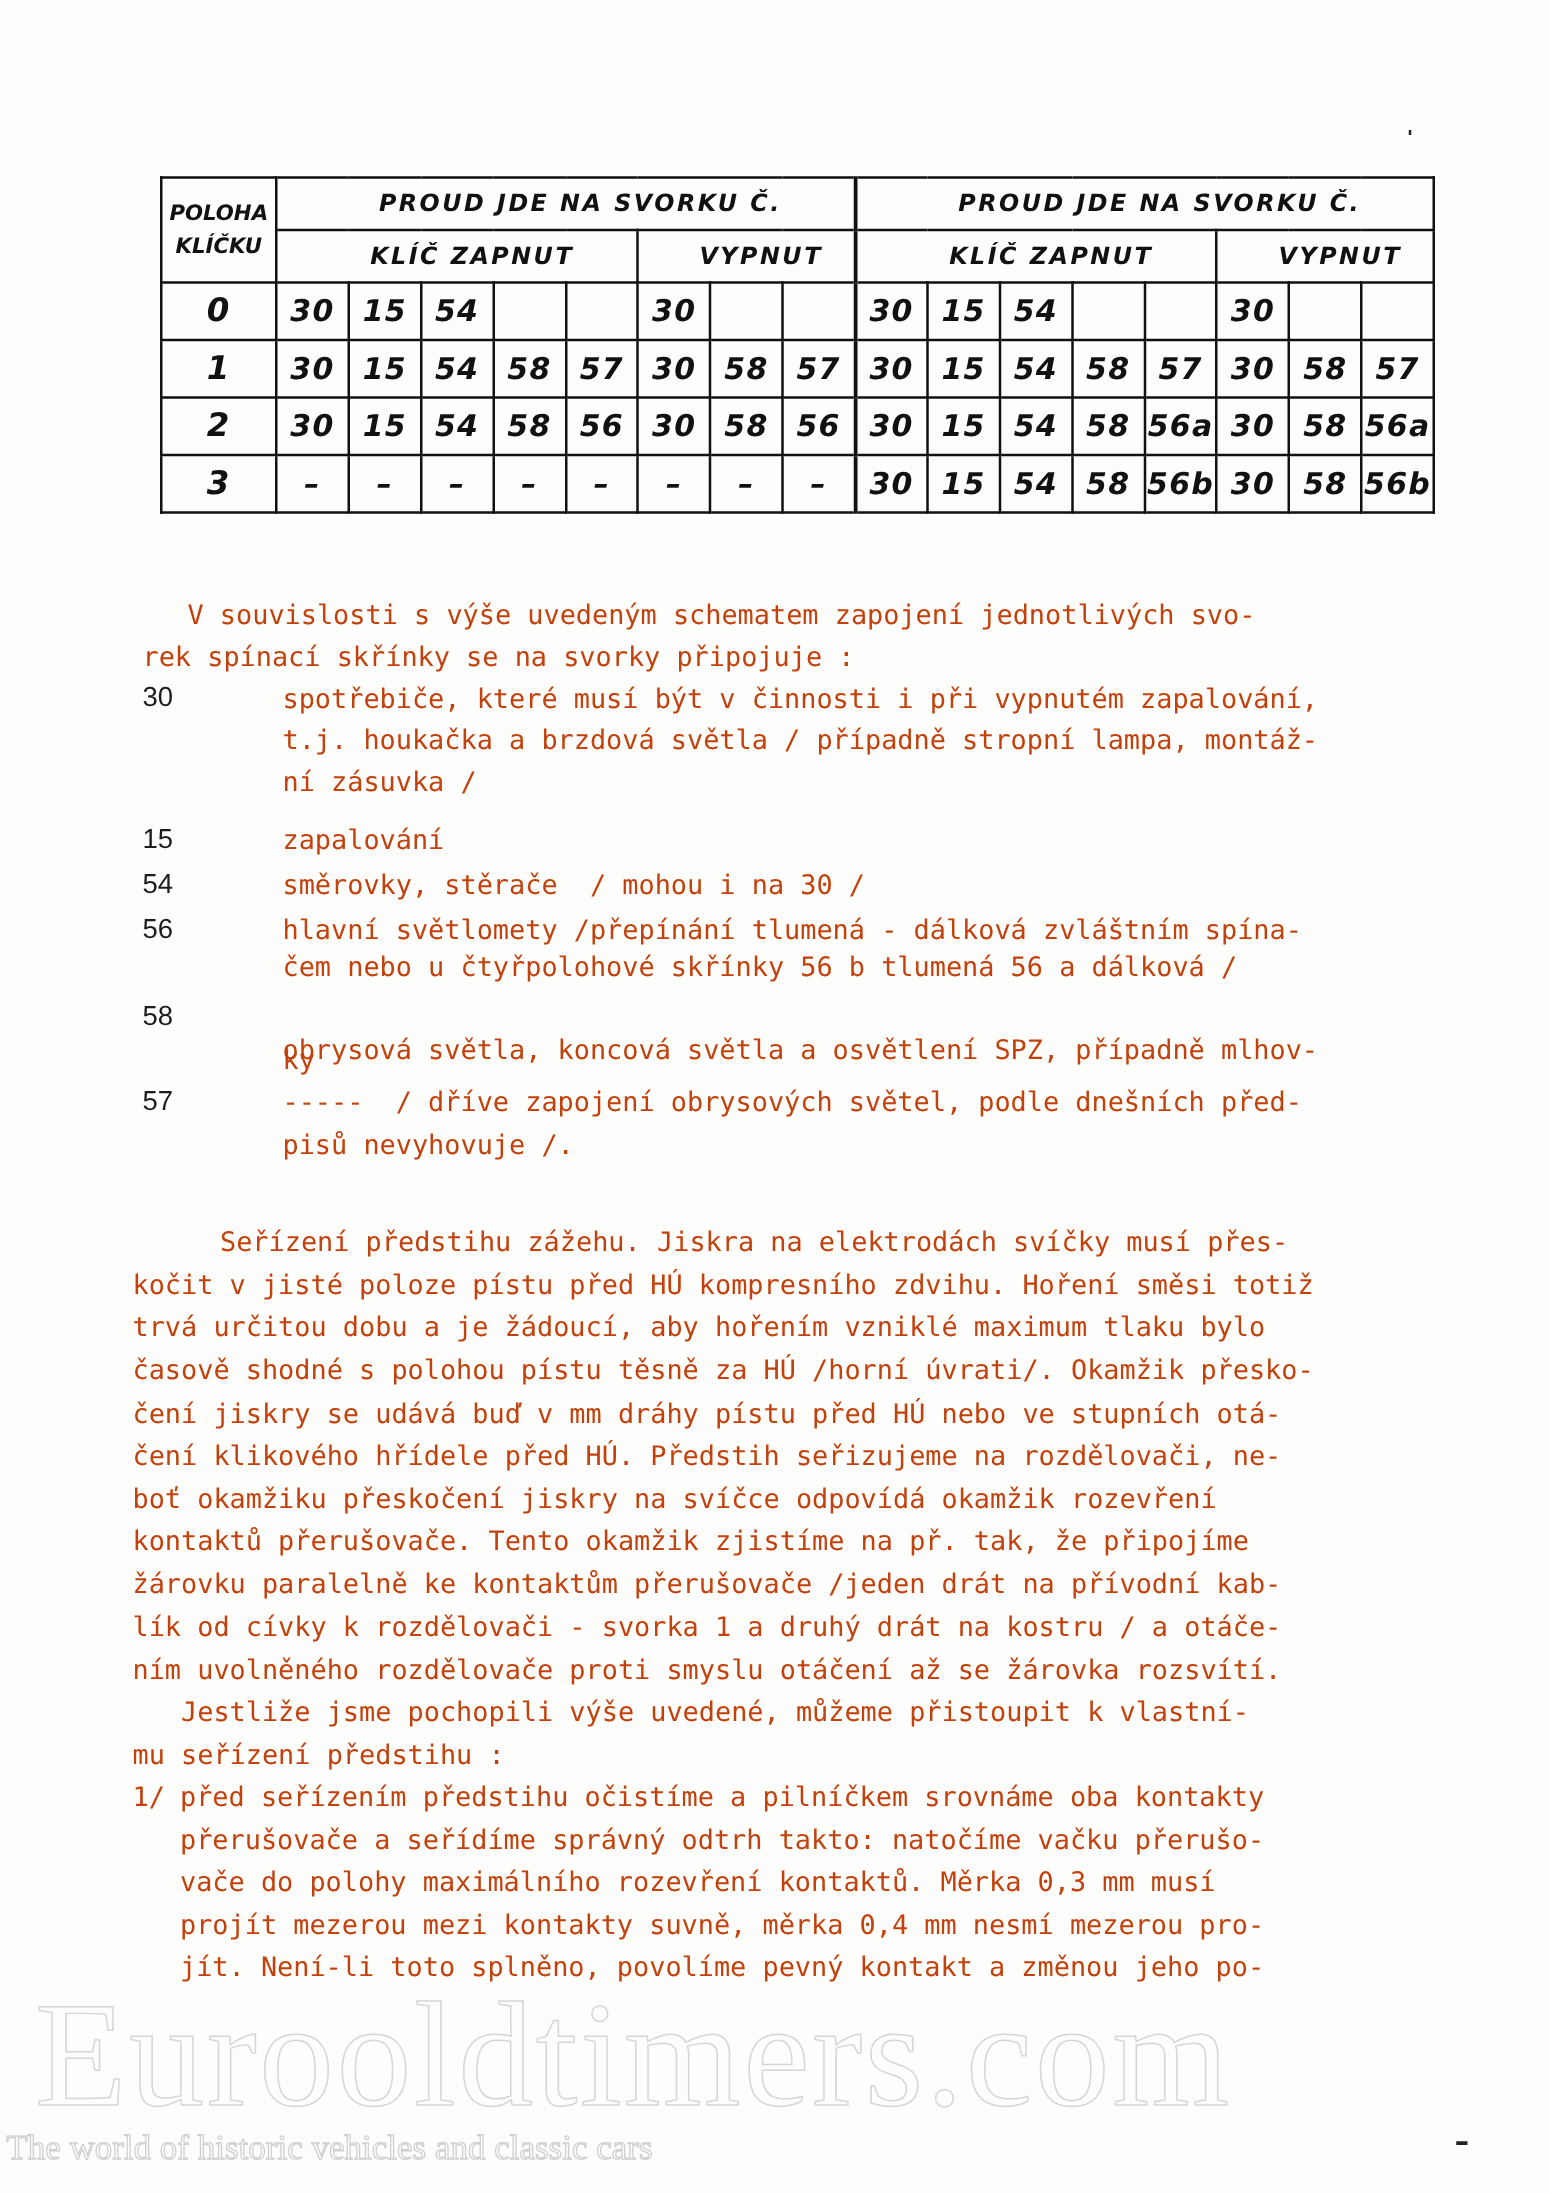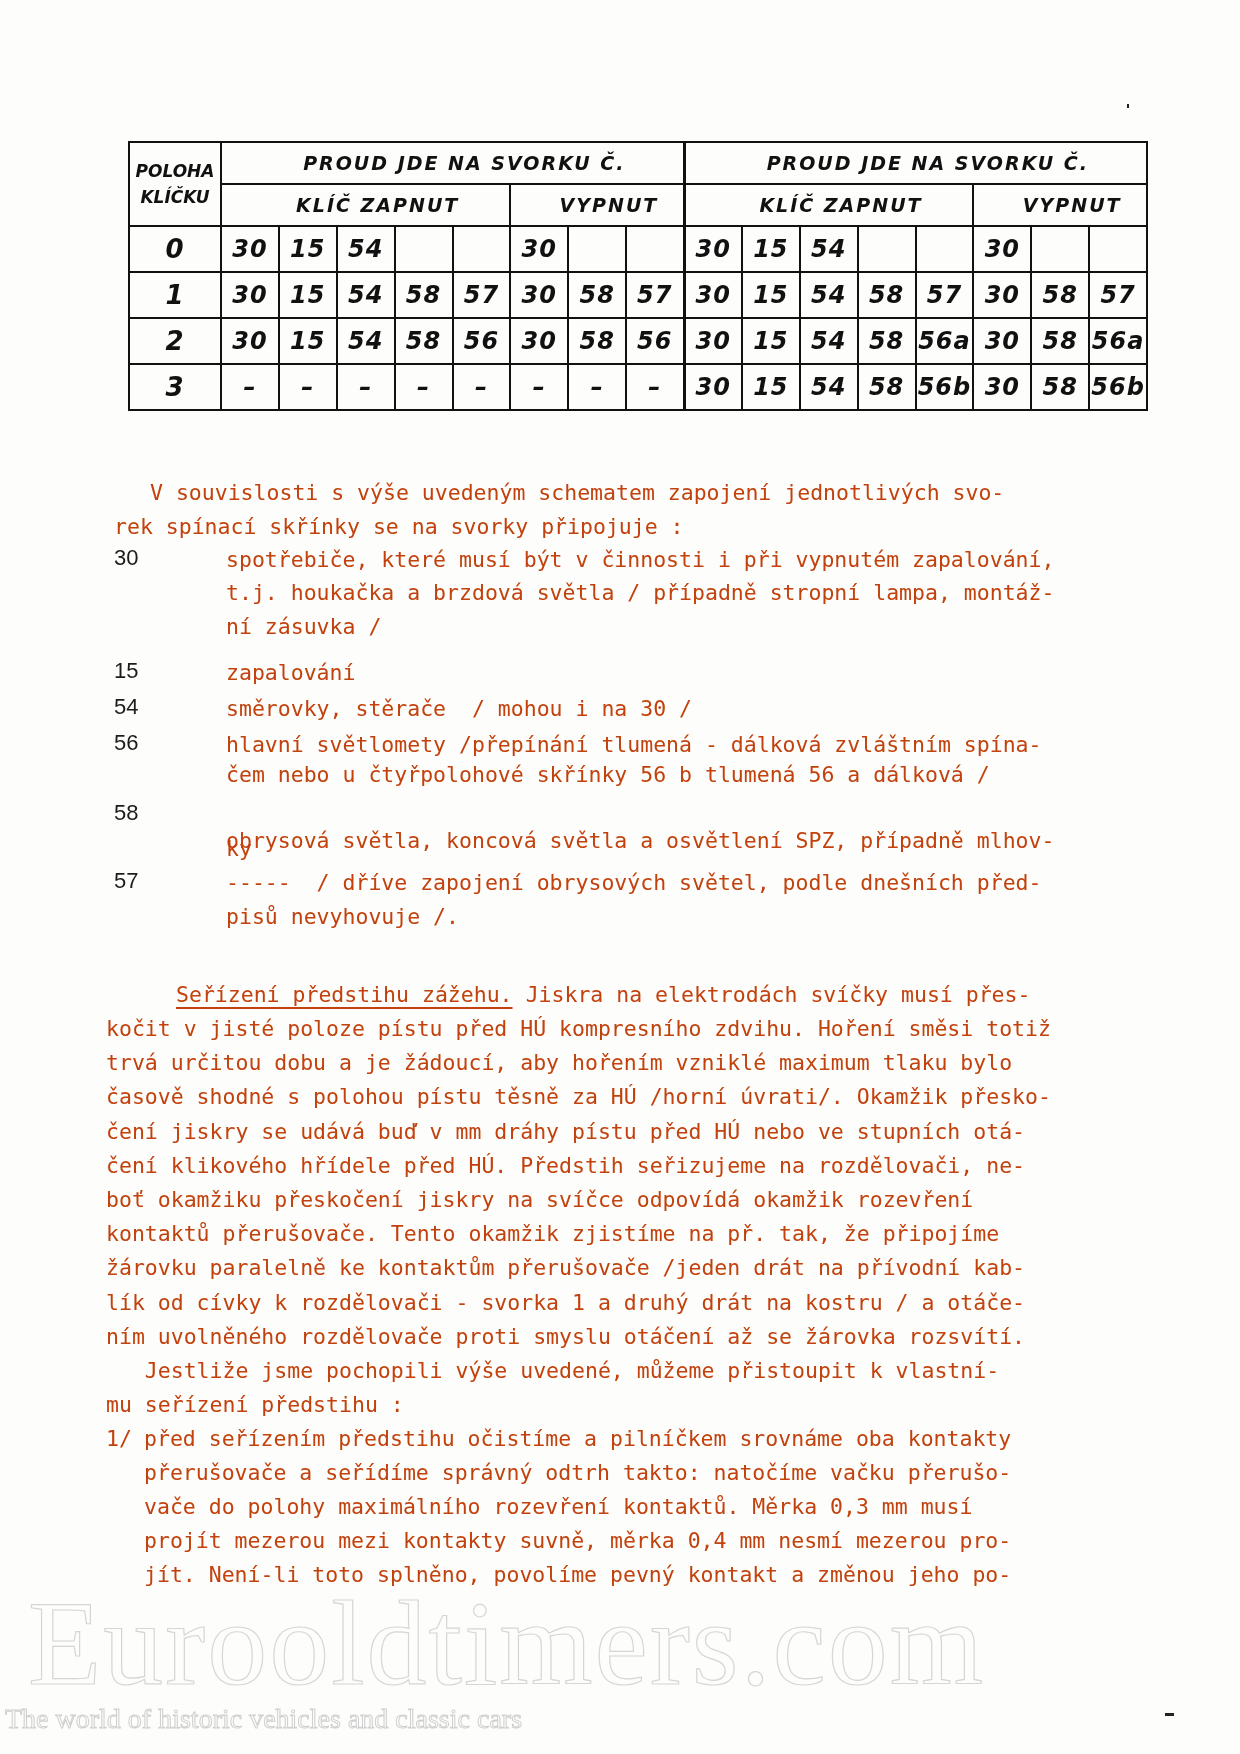--- a/index.html
+++ b/index.html
@@ -24,21 +24,21 @@
   .key-table .rowlabel { font-size: 26px; }
   .key-table .split { border-left: 3px solid #111; }
 
   
   .body-text { position: absolute; left: 0; top: 0; width: 1240px; }
   .line {
     position: absolute; font-size: 21.5px; white-space: pre; line-height: 30px;
     font-family: "DejaVu Sans Mono", "Liberation Mono", monospace; color: #c2410c;
   }
   .num { position: absolute; font-size: 22px; font-family: "Liberation Sans", sans-serif; color: #1c1c1c; }
-  .underlined { text-decoration: underline; text-decoration-thickness: 2px; text-underline-offset: 5px; }
+  .underlined { text-decoration-thickness: 2px; text-underline-offset: 5px; }
 
   
   .wm-big {
     position: absolute; left: 28px; top: 1575px; font-family: "Liberation Serif", serif;
     font-size: 120px; color: transparent; -webkit-text-stroke: 1.2px #d6d6d6; letter-spacing: 2px;
     white-space: nowrap;
   }
   .wm-small {
     position: absolute; left: 5px; top: 1703px; font-family: "Liberation Serif", serif;
     font-size: 28px; color: transparent; -webkit-text-stroke: 1px #cfcfcf; white-space: nowrap;

